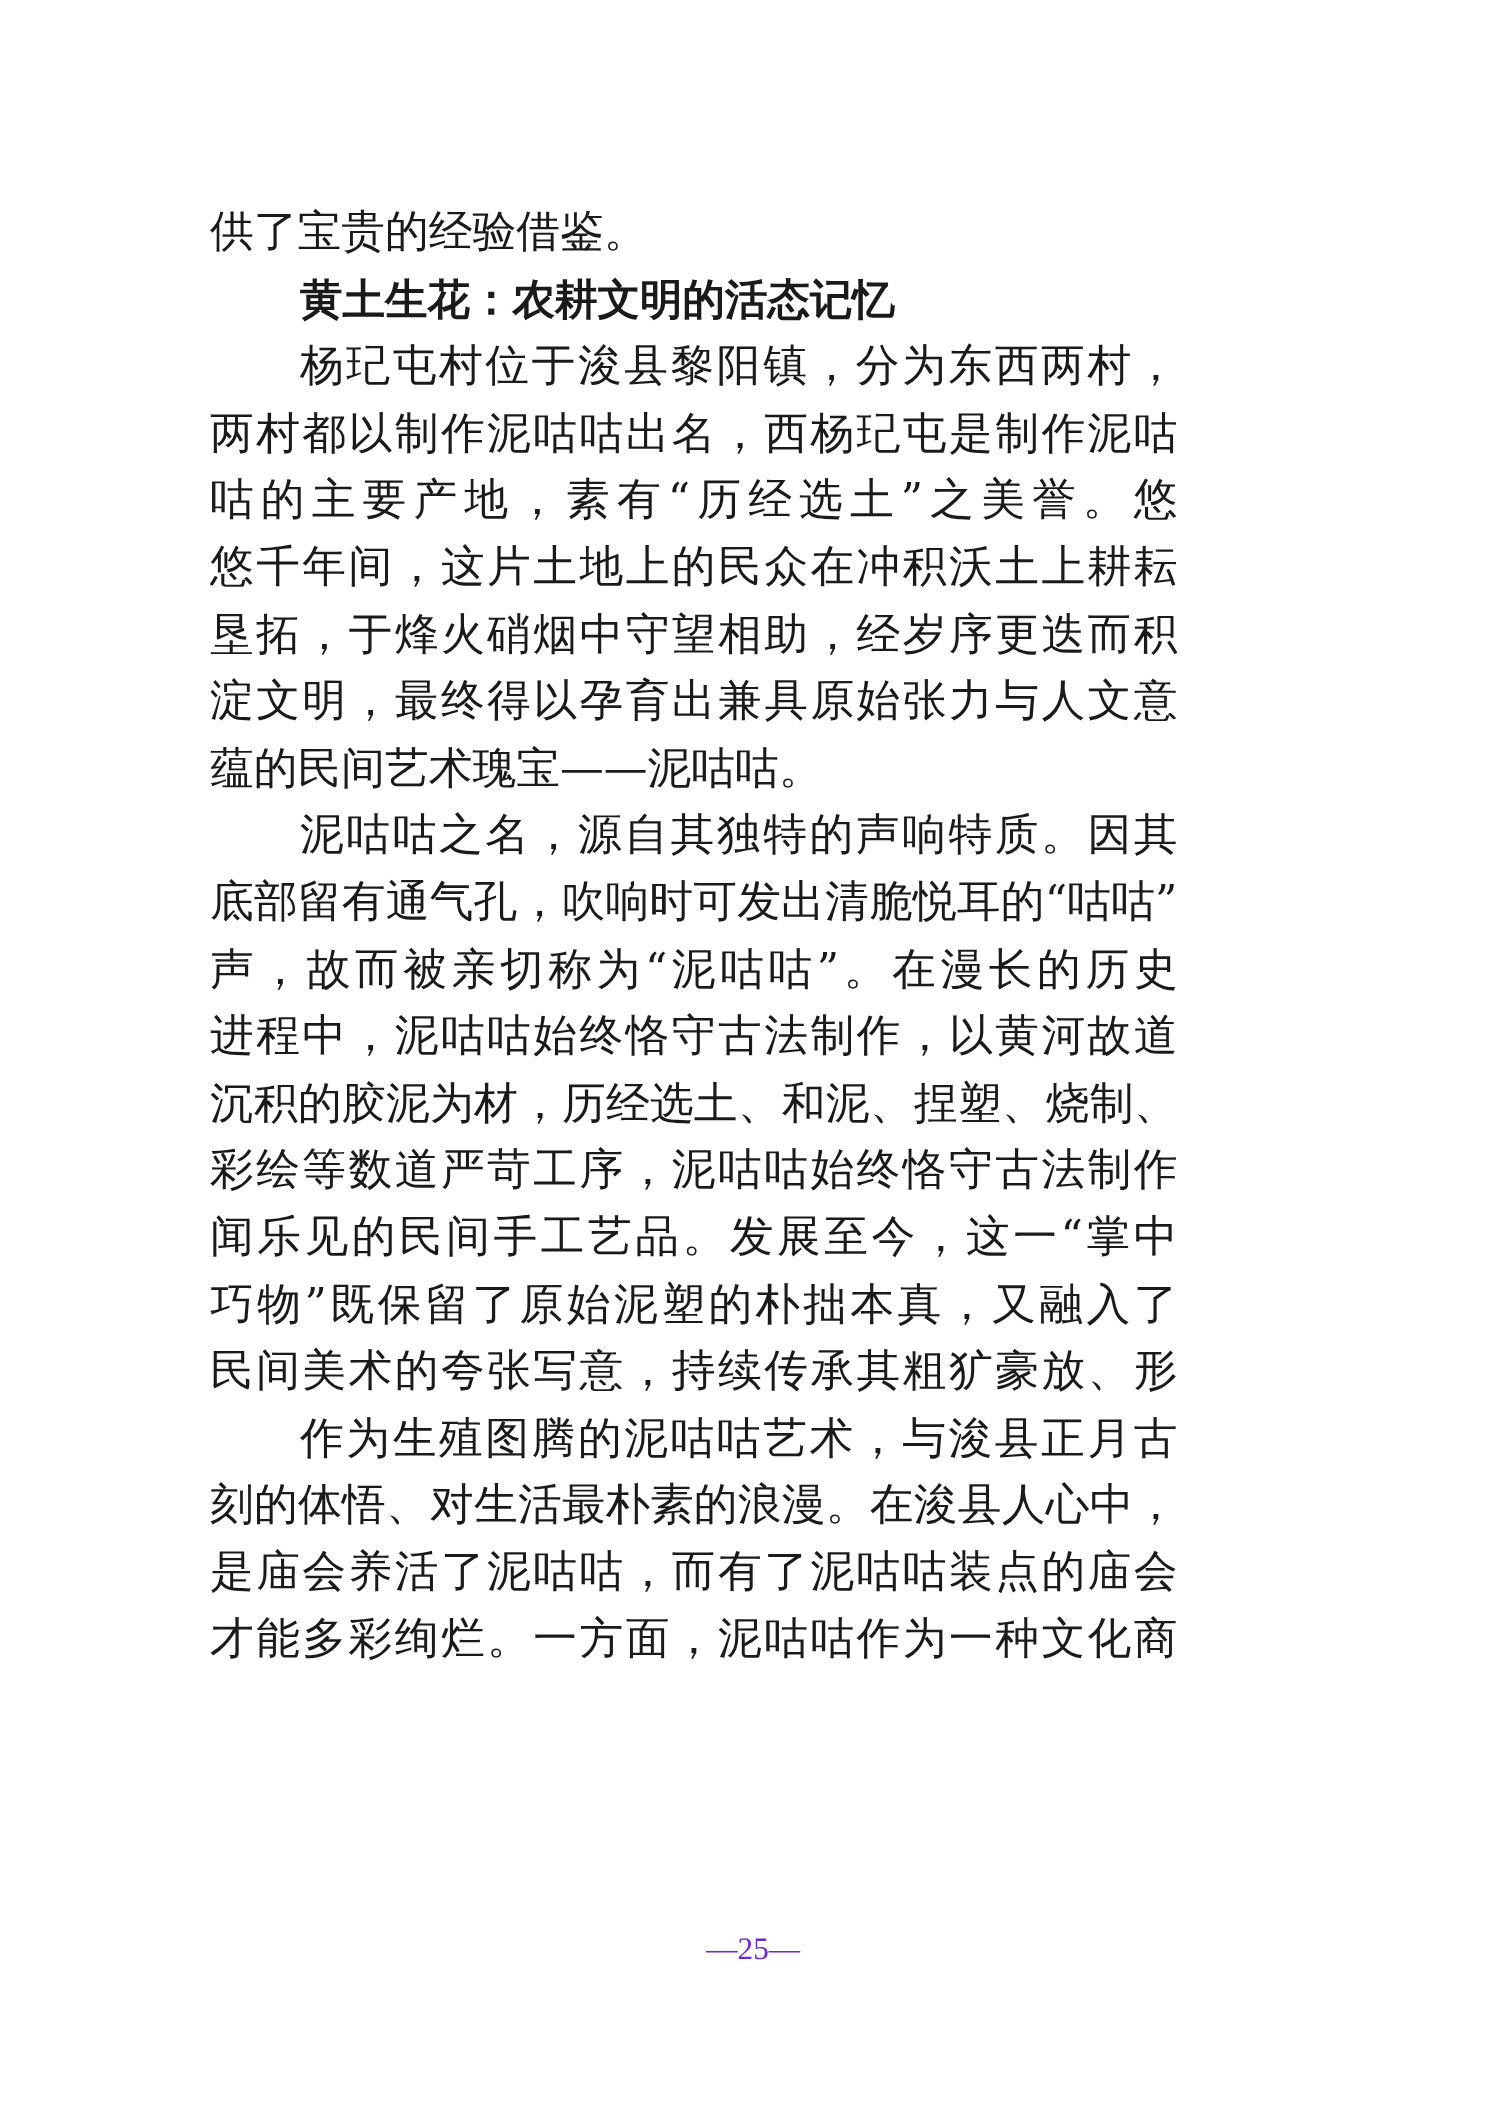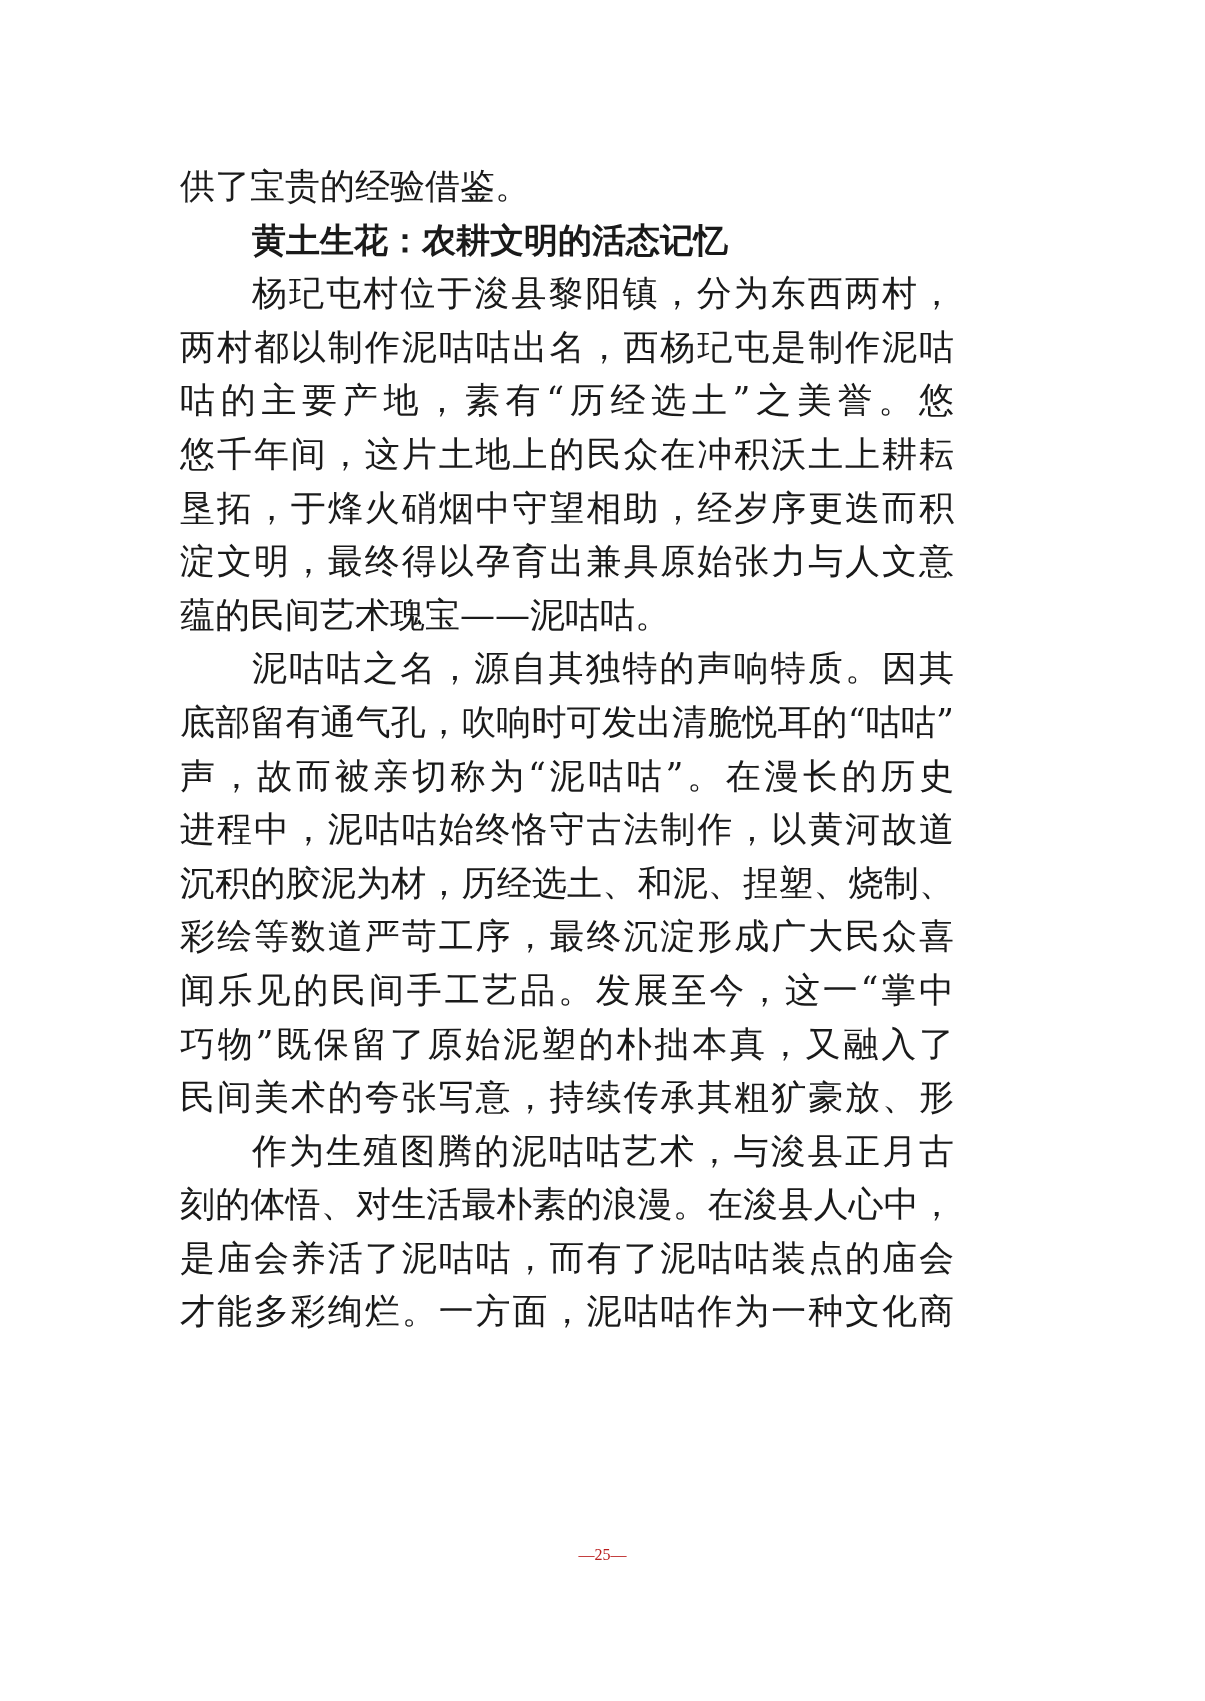--- a/index.html
+++ b/index.html
@@ -10,21 +10,21 @@
     body {
       width: 1205px;
       height: 1701px;
       position: relative;
       overflow: hidden;
       font-family: "DejaVu Serif", "Liberation Serif", serif;
       color: #1a1a1a;
     }
     .page {
       position: absolute;
-      left: 180px;
+      left: 168px;
       top: 160px;
       width: 774px;
     }
     .line {
       height: 53.6px;
       line-height: 53.6px;
       font-size: 35px;
       white-space: nowrap;
       text-align: justify;
       text-align-last: justify;
@@ -43,22 +43,22 @@
       padding-left: 72px;
       text-align-last: left;
     }
     .page-number {
       position: absolute;
       top: 1546px;
       left: 0;
       width: 1205px;
       text-align: center;
       font-family: "Liberation Serif", "DejaVu Serif", serif;
-      font-size: 16px;
-      color: #b91c1c;
+      font-size: 25px;
+      color: #6d28d9;
     }
   </style>
 </head>
 <body>
 
 <div class="page">
 
   <div class="line last">供了宝贵的经验借鉴。</div>
 
   <div class="line heading">黄土生花：农耕文明的活态记忆</div>
@@ -72,21 +72,21 @@
     <div class="line">淀文明，最终得以孕育出兼具原始张力与人文意</div>
     <div class="line last">蕴的民间艺术瑰宝——泥咕咕。</div>
   </div>
 
   <div>
     <div class="line indent">泥咕咕之名，源自其独特的声响特质。因其</div>
     <div class="line">底部留有通气孔，吹响时可发出清脆悦耳的“咕咕”</div>
     <div class="line">声，故而被亲切称为“泥咕咕”。在漫长的历史</div>
     <div class="line">进程中，泥咕咕始终恪守古法制作，以黄河故道</div>
     <div class="line">沉积的胶泥为材，历经选土、和泥、捏塑、烧制、</div>
-    <div class="line">彩绘等数道严苛工序，最终沉淀形成广大民众喜</div>
+    <div class="line">彩绘等数道严苛工序，泥咕咕始终恪守古法制作</div>
     <div class="line">闻乐见的民间手工艺品。发展至今，这一“掌中</div>
     <div class="line">巧物”既保留了原始泥塑的朴拙本真，又融入了</div>
     <div class="line">民间美术的夸张写意，持续传承其粗犷豪放、形</div>
   </div>
 
   <div>
     <div class="line indent">作为生殖图腾的泥咕咕艺术，与浚县正月古</div>
     <div class="line">刻的体悟、对生活最朴素的浪漫。在浚县人心中，</div>
     <div class="line">是庙会养活了泥咕咕，而有了泥咕咕装点的庙会</div>
     <div class="line">才能多彩绚烂。一方面，泥咕咕作为一种文化商</div>

